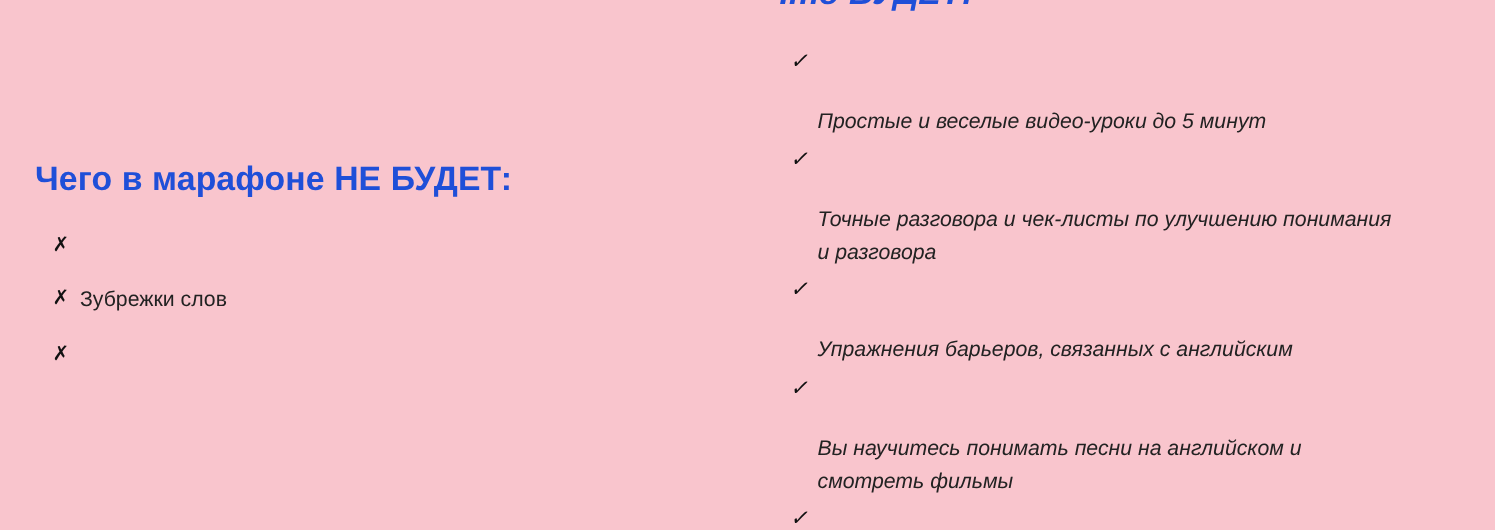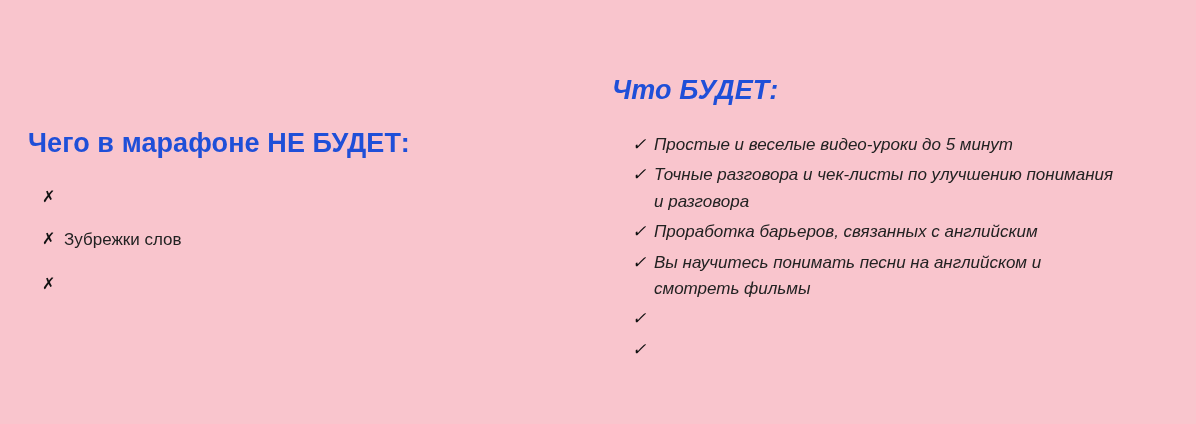--- a/index.html
+++ b/index.html
@@ -73,20 +73,21 @@
   }
   .col-right .marker {
     font-size: 17px;
   }
   .item-text {
     flex: 1 1 auto;
     max-width: 470px;
   }
   .col-right .item-text {
     max-width: 470px;
+    margin-top: 48px;
   }
 </style>
 </head>
 <body>
 
 <div class="page">
 
   <div class="column col-left">
     <h2 class="col-title">Чего в марафоне НЕ БУДЕТ:</h2>
     <ul class="list">
@@ -109,21 +110,21 @@
       <li>
         <span class="marker">✓</span>
         <span class="item-text">Простые и веселые видео-уроки до 5 минут</span>
       </li>
       <li>
         <span class="marker">✓</span>
         <span class="item-text">Точные разговора и чек-листы по улучшению понимания и разговора</span>
       </li>
       <li>
         <span class="marker">✓</span>
-        <span class="item-text">Проработка барьеров, связанных с английским</span>
+        <span class="item-text">Упражнения барьеров, связанных с английским</span>
       </li>
       <li>
         <span class="marker">✓</span>
         <span class="item-text">Вы научитесь понимать песни на английском и смотреть фильмы</span>
       </li>
       <li>
         <span class="marker">✓</span>
       </li>
       <li>
         <span class="marker">✓</span>

